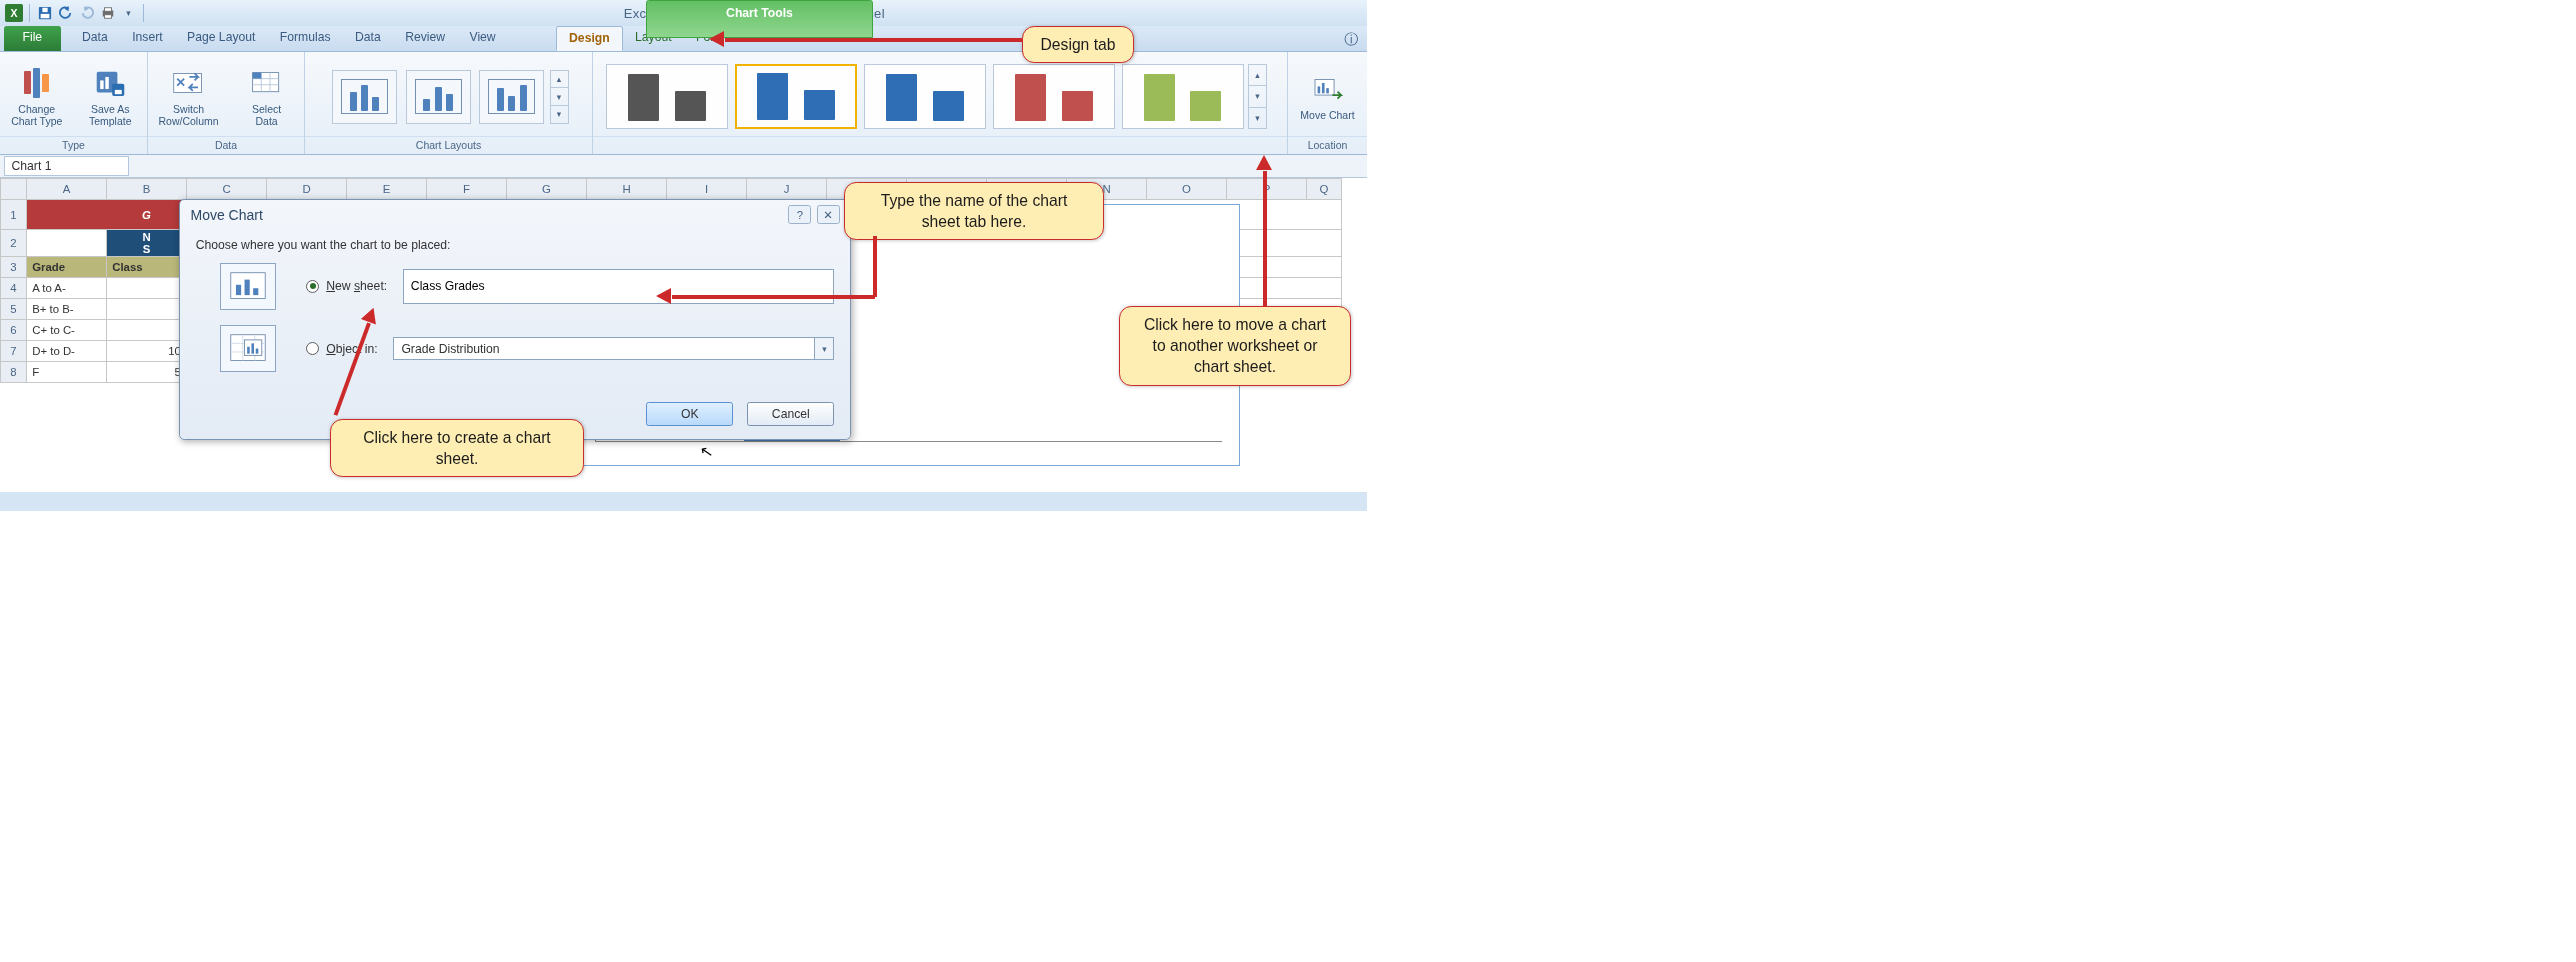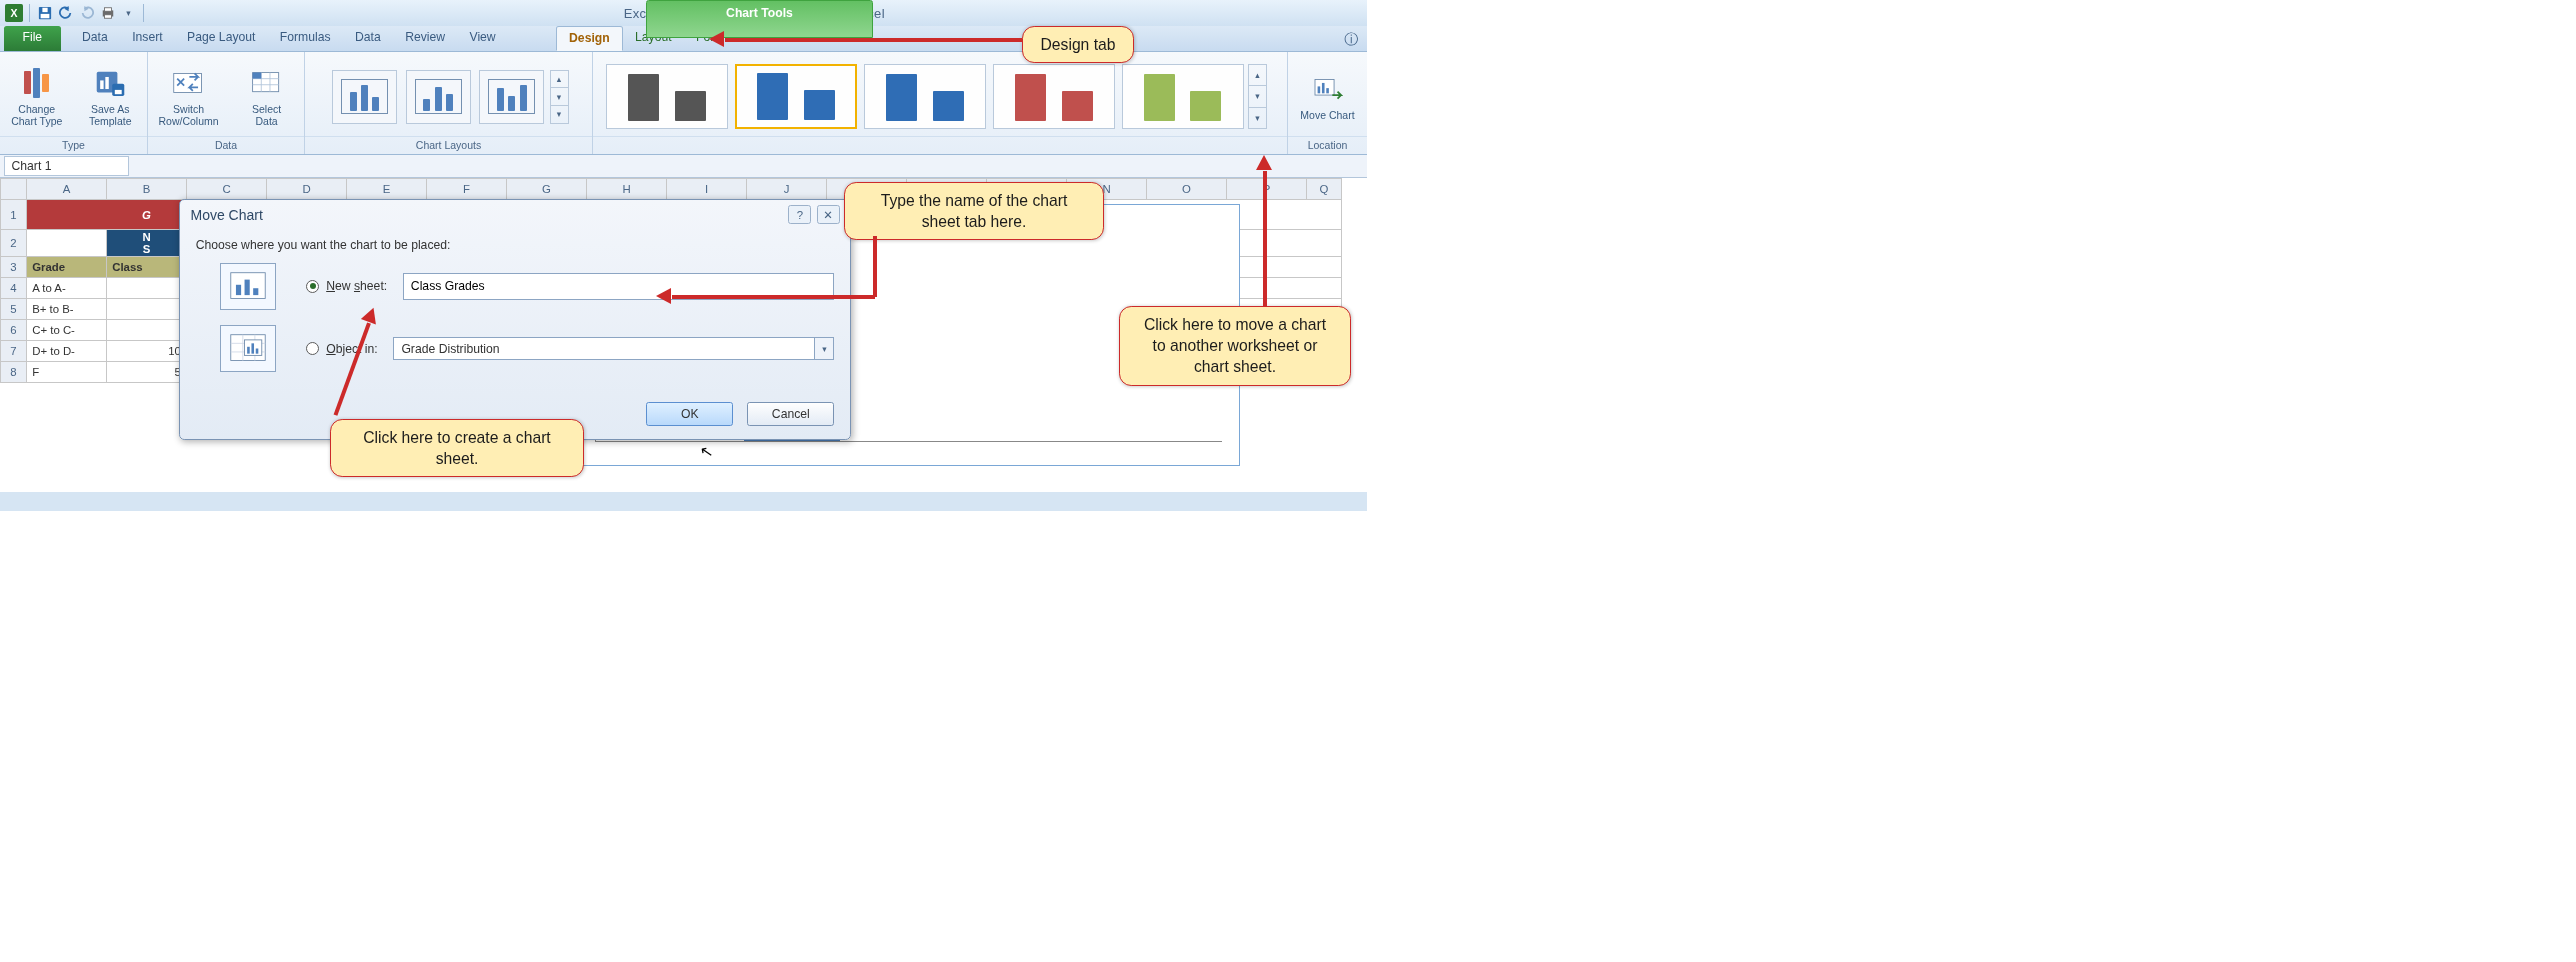--- a/index.html
+++ b/index.html
@@ -67,21 +67,21 @@
   .dialog{position:absolute;left:179px;top:199px;width:672px;background:linear-gradient(#f3f6fb,#e3ebf5);border:0.9px solid #7a93b3;border-radius:5.2px;box-shadow:1.7px 1.7px 7px rgba(0,0,0,.3);}
   .dlg-title{padding:5.2px 10.5px;font-size:14px;color:#2e4866;display:flex;align-items:center;justify-content:space-between;}
   .dlg-title .btns{display:flex;gap:5.2px;}
   .dlg-title .wbtn{width:23px;height:19px;border:0.9px solid #9cb1ca;background:#eaf1f9;border-radius:2.6px;display:flex;align-items:center;justify-content:center;font-size:11.4px;color:#4a6686;cursor:pointer;}
   .dlg-body{padding:8.7px 15.7px 7px;}
   .dlg-row{display:flex;align-items:center;margin:10.5px 0 15.7px;justify-content:flex-end;}
   .opt-icon{width:56px;height:47px;border:0.9px solid #8ca5c3;background:#f3f8ff;display:flex;align-items:center;justify-content:center;margin-right:30px;margin-left:24.5px;}
   .radio{width:13px;height:13px;border-radius:50%;border:0.9px solid #5b5b5b;display:inline-flex;align-items:center;justify-content:center;margin-right:7px;background:#fff;}
   .radio.checked::after{content:"";width:6.1px;height:6.1px;border-radius:50%;background:#2b6e2b;}
   .lbl{font-size:12.2px;color:#333;margin-right:15.7px;white-space:nowrap;}
-  .txt{flex:1;height:27px;border:0.9px solid #8ca5c3;background:#fff;padding:1.7px 7px;font-size:12.2px;}
+  .txt{flex:1;height:35px;border:0.9px solid #8ca5c3;background:#fff;padding:1.7px 7px;font-size:12.2px;}
   .combo{flex:1;height:23px;border:0.9px solid #8ca5c3;background:#fff;display:flex;align-items:center;justify-content:space-between;padding:0 0 0 7px;font-size:12.2px;}
   .combo .dd{width:19px;height:100%;border-left:0.9px solid #8ca5c3;display:flex;align-items:center;justify-content:center;background:#eef3fa;}
   .dlg-foot{display:flex;justify-content:flex-end;gap:14px;padding:7px 15.7px 12.2px;}
   .btn{min-width:87px;height:24.5px;border:0.9px solid #7a93b3;border-radius:2.6px;background:linear-gradient(#fefefe,#e3ebf5);font-size:12.2px;color:#333;cursor:pointer;}
   .btn.primary{background:linear-gradient(#dff0ff,#b9d9fb);border:0.9px solid #5b8fd0;}
 
   
   .callout{position:absolute;background:#ffeeb4;border:1.7px solid #cc2a2a;border-radius:12.2px;padding:7px 17.5px;font-size:15.7px;color:#1c1c1c;text-align:center;line-height:1.35;box-shadow:0.9px 0.9px 3.5px rgba(0,0,0,.2);}
   
   .arrow{position:absolute;background:#cc2a2a;}

